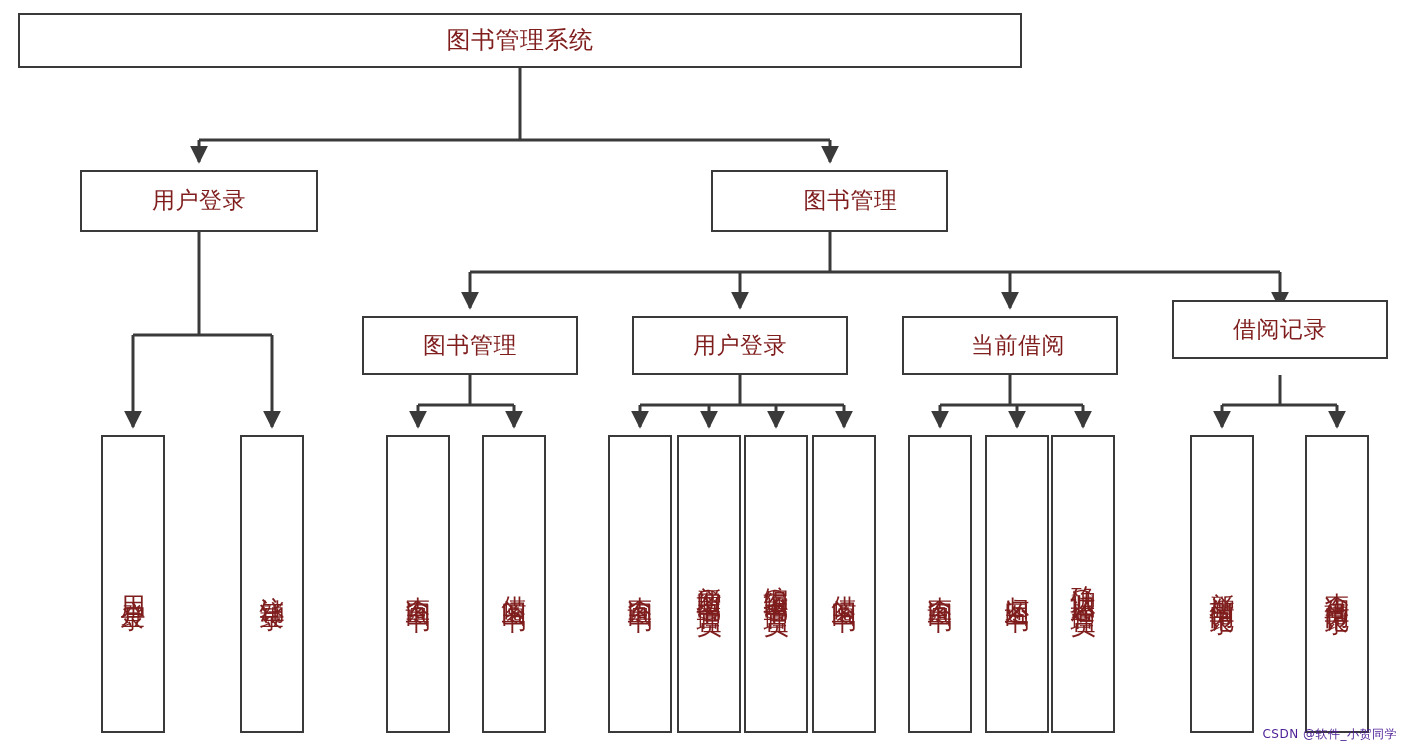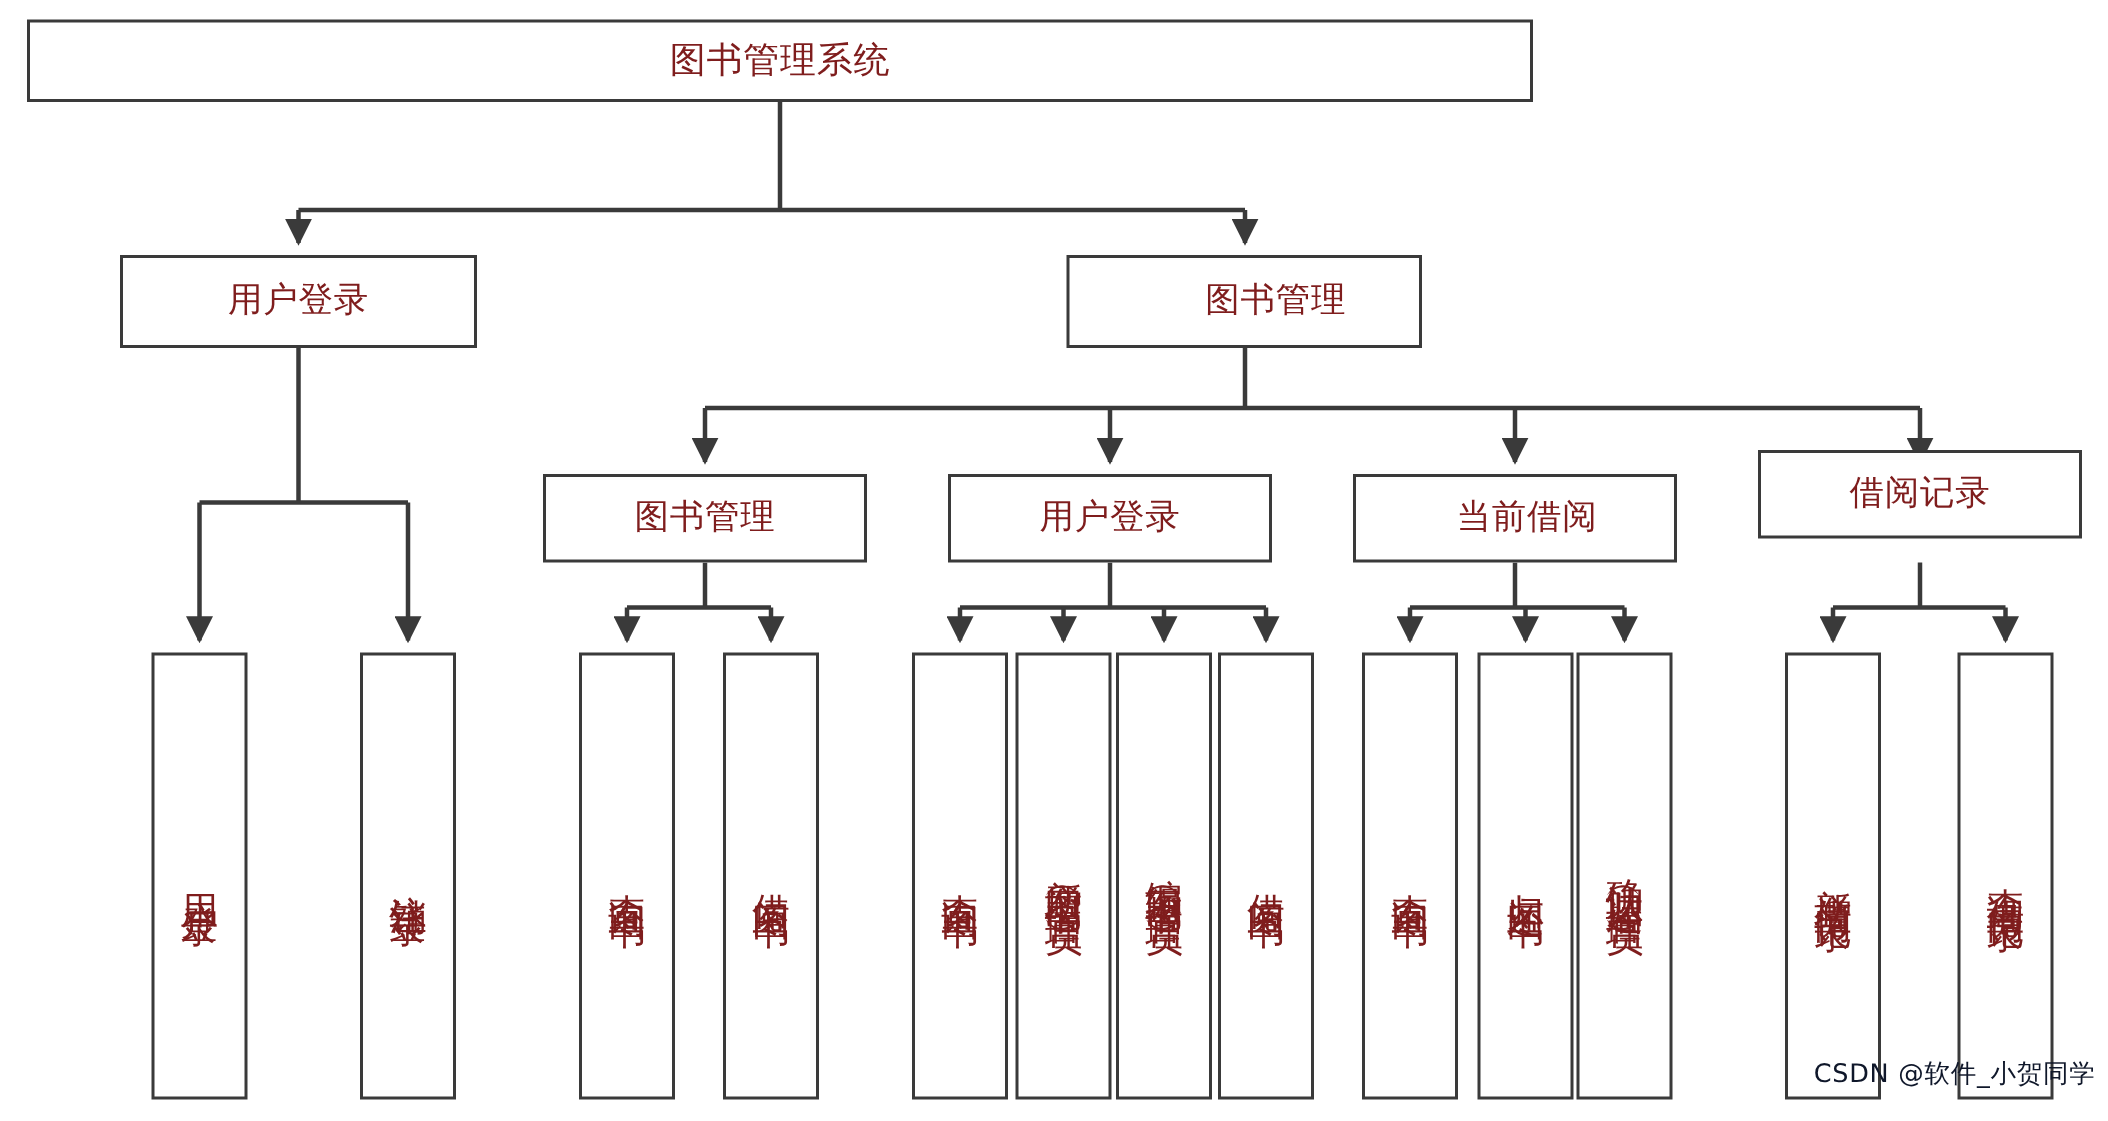--- a/index.html
+++ b/index.html
@@ -61,23 +61,23 @@
     text-orientation: upright;
     font-size: 25px;
     line-height: 1.0;
     letter-spacing: 4px;
     white-space: nowrap;
     max-height: 100%;
   }
   #watermark {
     position: absolute;
     right: 8px;
-    bottom: 20px;
-    font-size: 17px;
-    color: #0f172a;
+    bottom: 4px;
+    font-size: 12px;
+    color: #4c1d95;
     letter-spacing: 0.5px;
     z-index: 5;
     white-space: nowrap;
     font-family: "DejaVu Sans", "Liberation Sans", sans-serif;
   }
 </style>
 </head>
 <body>
 
 <div id="canvas">

